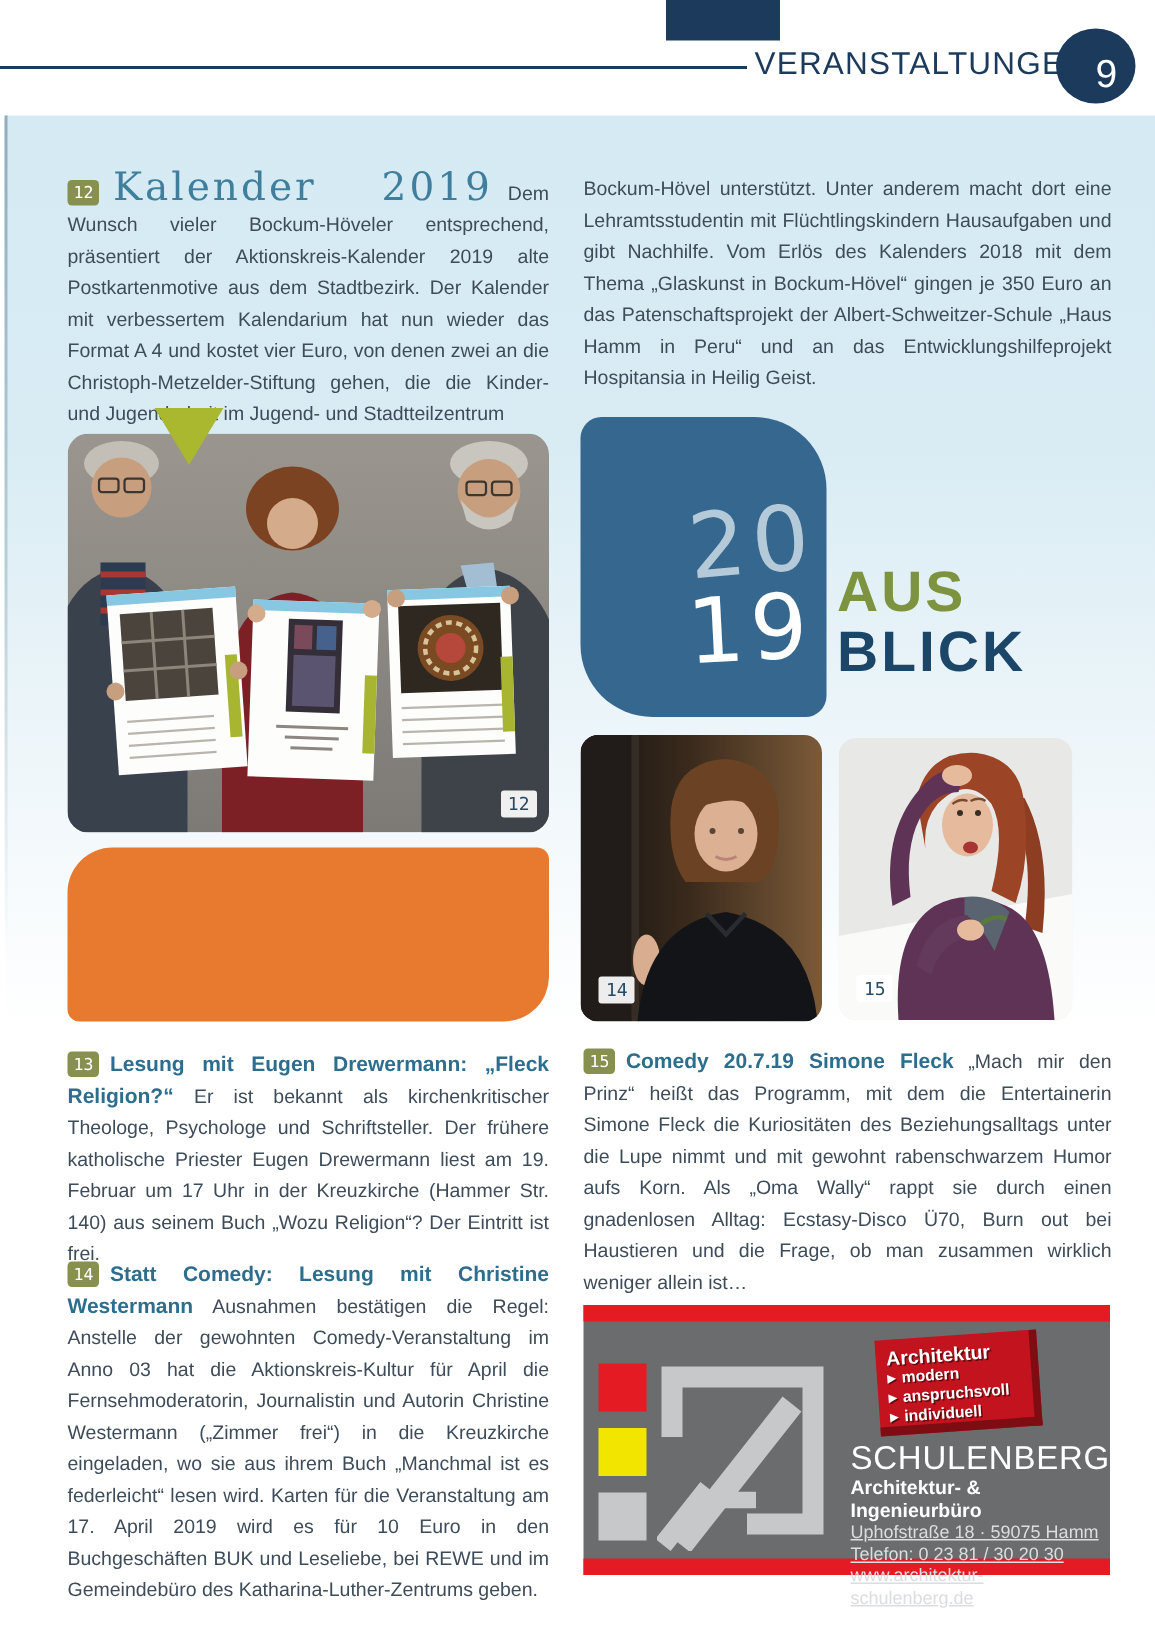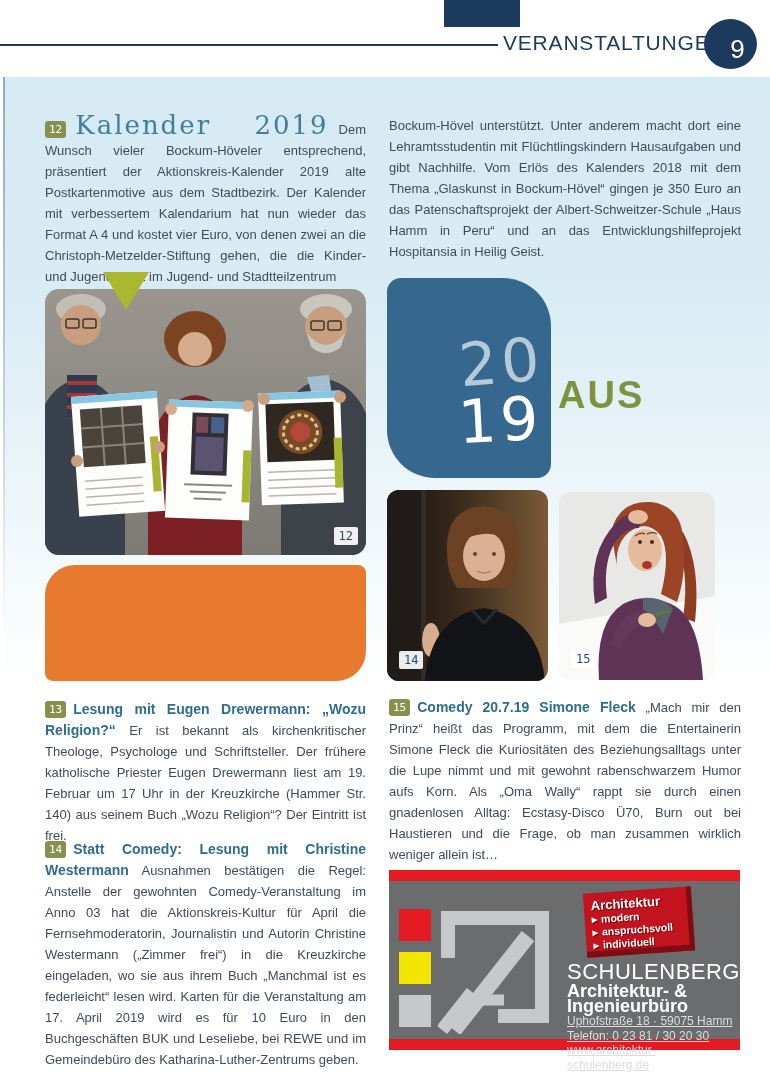--- a/index.html
+++ b/index.html
@@ -71,21 +71,21 @@
   .sq-gray{top:125px;background:#c7c8ca;}
   .a-logo{position:absolute;left:49px;top:38px;}
   .red-panel{position:absolute;left:196px;top:20px;width:108px;height:64px;background:#c2131e;
              border-right:5px solid #7e0d13;border-bottom:6px solid #7e0d13;
              transform:rotate(-4deg);color:#fff;padding:5px 7px;box-sizing:border-box;}
   .red-panel .rp-title{font-size:13px;font-weight:bold;text-shadow:1px 1px 0 #5f0a0e;}
   .rp-item{font-size:10.5px;font-weight:bold;line-height:13px;text-shadow:1px 1px 0 #5f0a0e;}
   .rp-item::before{content:"▶";font-size:7px;margin-right:4px;vertical-align:1px;}
   .ad-textblock{position:absolute;left:178px;top:90px;width:170px;}
   .ad-company{font-size:22px;font-weight:normal;color:#ffffff;letter-spacing:.5px;line-height:24px;}
-  .ad-subtitle{font-size:18px;font-weight:bold;color:#ffffff;line-height:15px;}
+  .ad-subtitle{font-size:13px;font-weight:bold;color:#ffffff;line-height:15px;}
   .ad-line{font-size:12px;color:#dcdddf;line-height:14.5px;text-decoration:underline;}
 
   .col-left{left:45px;width:321px;}
   .col-right{left:389px;width:352px;}
 </style>
 </head>
 <body>
 
 <div class="page">
 
@@ -171,38 +171,39 @@
       </g>
       <circle cx="219" cy="110" r="6" fill="#c79f7f"></circle>
         <circle cx="295" cy="108" r="6" fill="#c79f7f"></circle>
     </svg>
     <span class="chip chip-12">12</span>
   </div>
 
   <div class="orange-block"></div>
 
   <p class="body-text col-left" style="top:699px;">
-    <span class="badge">13</span><span class="art-heading">Lesung mit Eugen Drewermann: „Wozu Religion?“</span>
+    <span class="badge">13</span><span class="art-heading">Lesung mit Eugen Drewermann: „Fleck Religion?“</span>
     <span>Er ist bekannt als kirchenkritischer Theologe, Psychologe und Schriftsteller. Der frühere katholische Priester Eugen Drewermann liest am 19. Februar um 17 Uhr in der Kreuzkirche (Hammer Str. 140) aus seinem Buch „Wozu Religion“? Der Eintritt ist frei.</span>
   </p>
 
   <p class="body-text col-left" style="top:839px;">
     <span class="badge">14</span><span class="art-heading">Statt Comedy: Lesung mit Christine Westermann</span>
     <span>Ausnahmen bestätigen die Regel: Anstelle der gewohnten Comedy-Veranstaltung im Anno 03 hat die Aktionskreis-Kultur für April die Fernsehmoderatorin, Journalistin und Autorin Christine Westermann („Zimmer frei“) in die Kreuzkirche eingeladen, wo sie aus ihrem Buch „Manchmal ist es federleicht“ lesen wird. Karten für die Veranstaltung am 17. April 2019 wird es für 10 Euro in den Buchgeschäften BUK und Leseliebe, bei REWE und im Gemeindebüro des Katharina-Luther-Zentrums geben.</span>
   </p>
 
   <p class="body-text col-right" style="top:115px;">
     <span>Bockum-Hövel unterstützt. Unter anderem macht dort eine Lehramtsstudentin mit Flüchtlingskindern Hausaufgaben und gibt Nachhilfe. Vom Erlös des Kalenders 2018 mit dem Thema „Glaskunst in Bockum-Hövel“ gingen je 350 Euro an das Patenschaftsprojekt der Albert-Schweitzer-Schule „Haus Hamm in Peru“ und an das Entwicklungshilfeprojekt Hospitansia in Heilig Geist.</span>
   </p>
 
   <div class="ausblick-box">
     <span class="y20">20</span>
     <span class="y19">19</span>
   </div>
   <div class="aus-word">AUS</div>
+  <div class="blick-word">BLICK</div>
 
   <div class="photo photo-14">
     <svg width="161" height="191" viewBox="0 0 161 191">
       <defs>
         <linearGradient id="g14" x1="0" y1="0" x2="1" y2="0">
           <stop offset="0" stop-color="#151210"></stop>
             <stop offset=".45" stop-color="#3a2a1c"></stop>
             <stop offset="1" stop-color="#7b5a38"></stop>
         </linearGradient>
       </defs>

